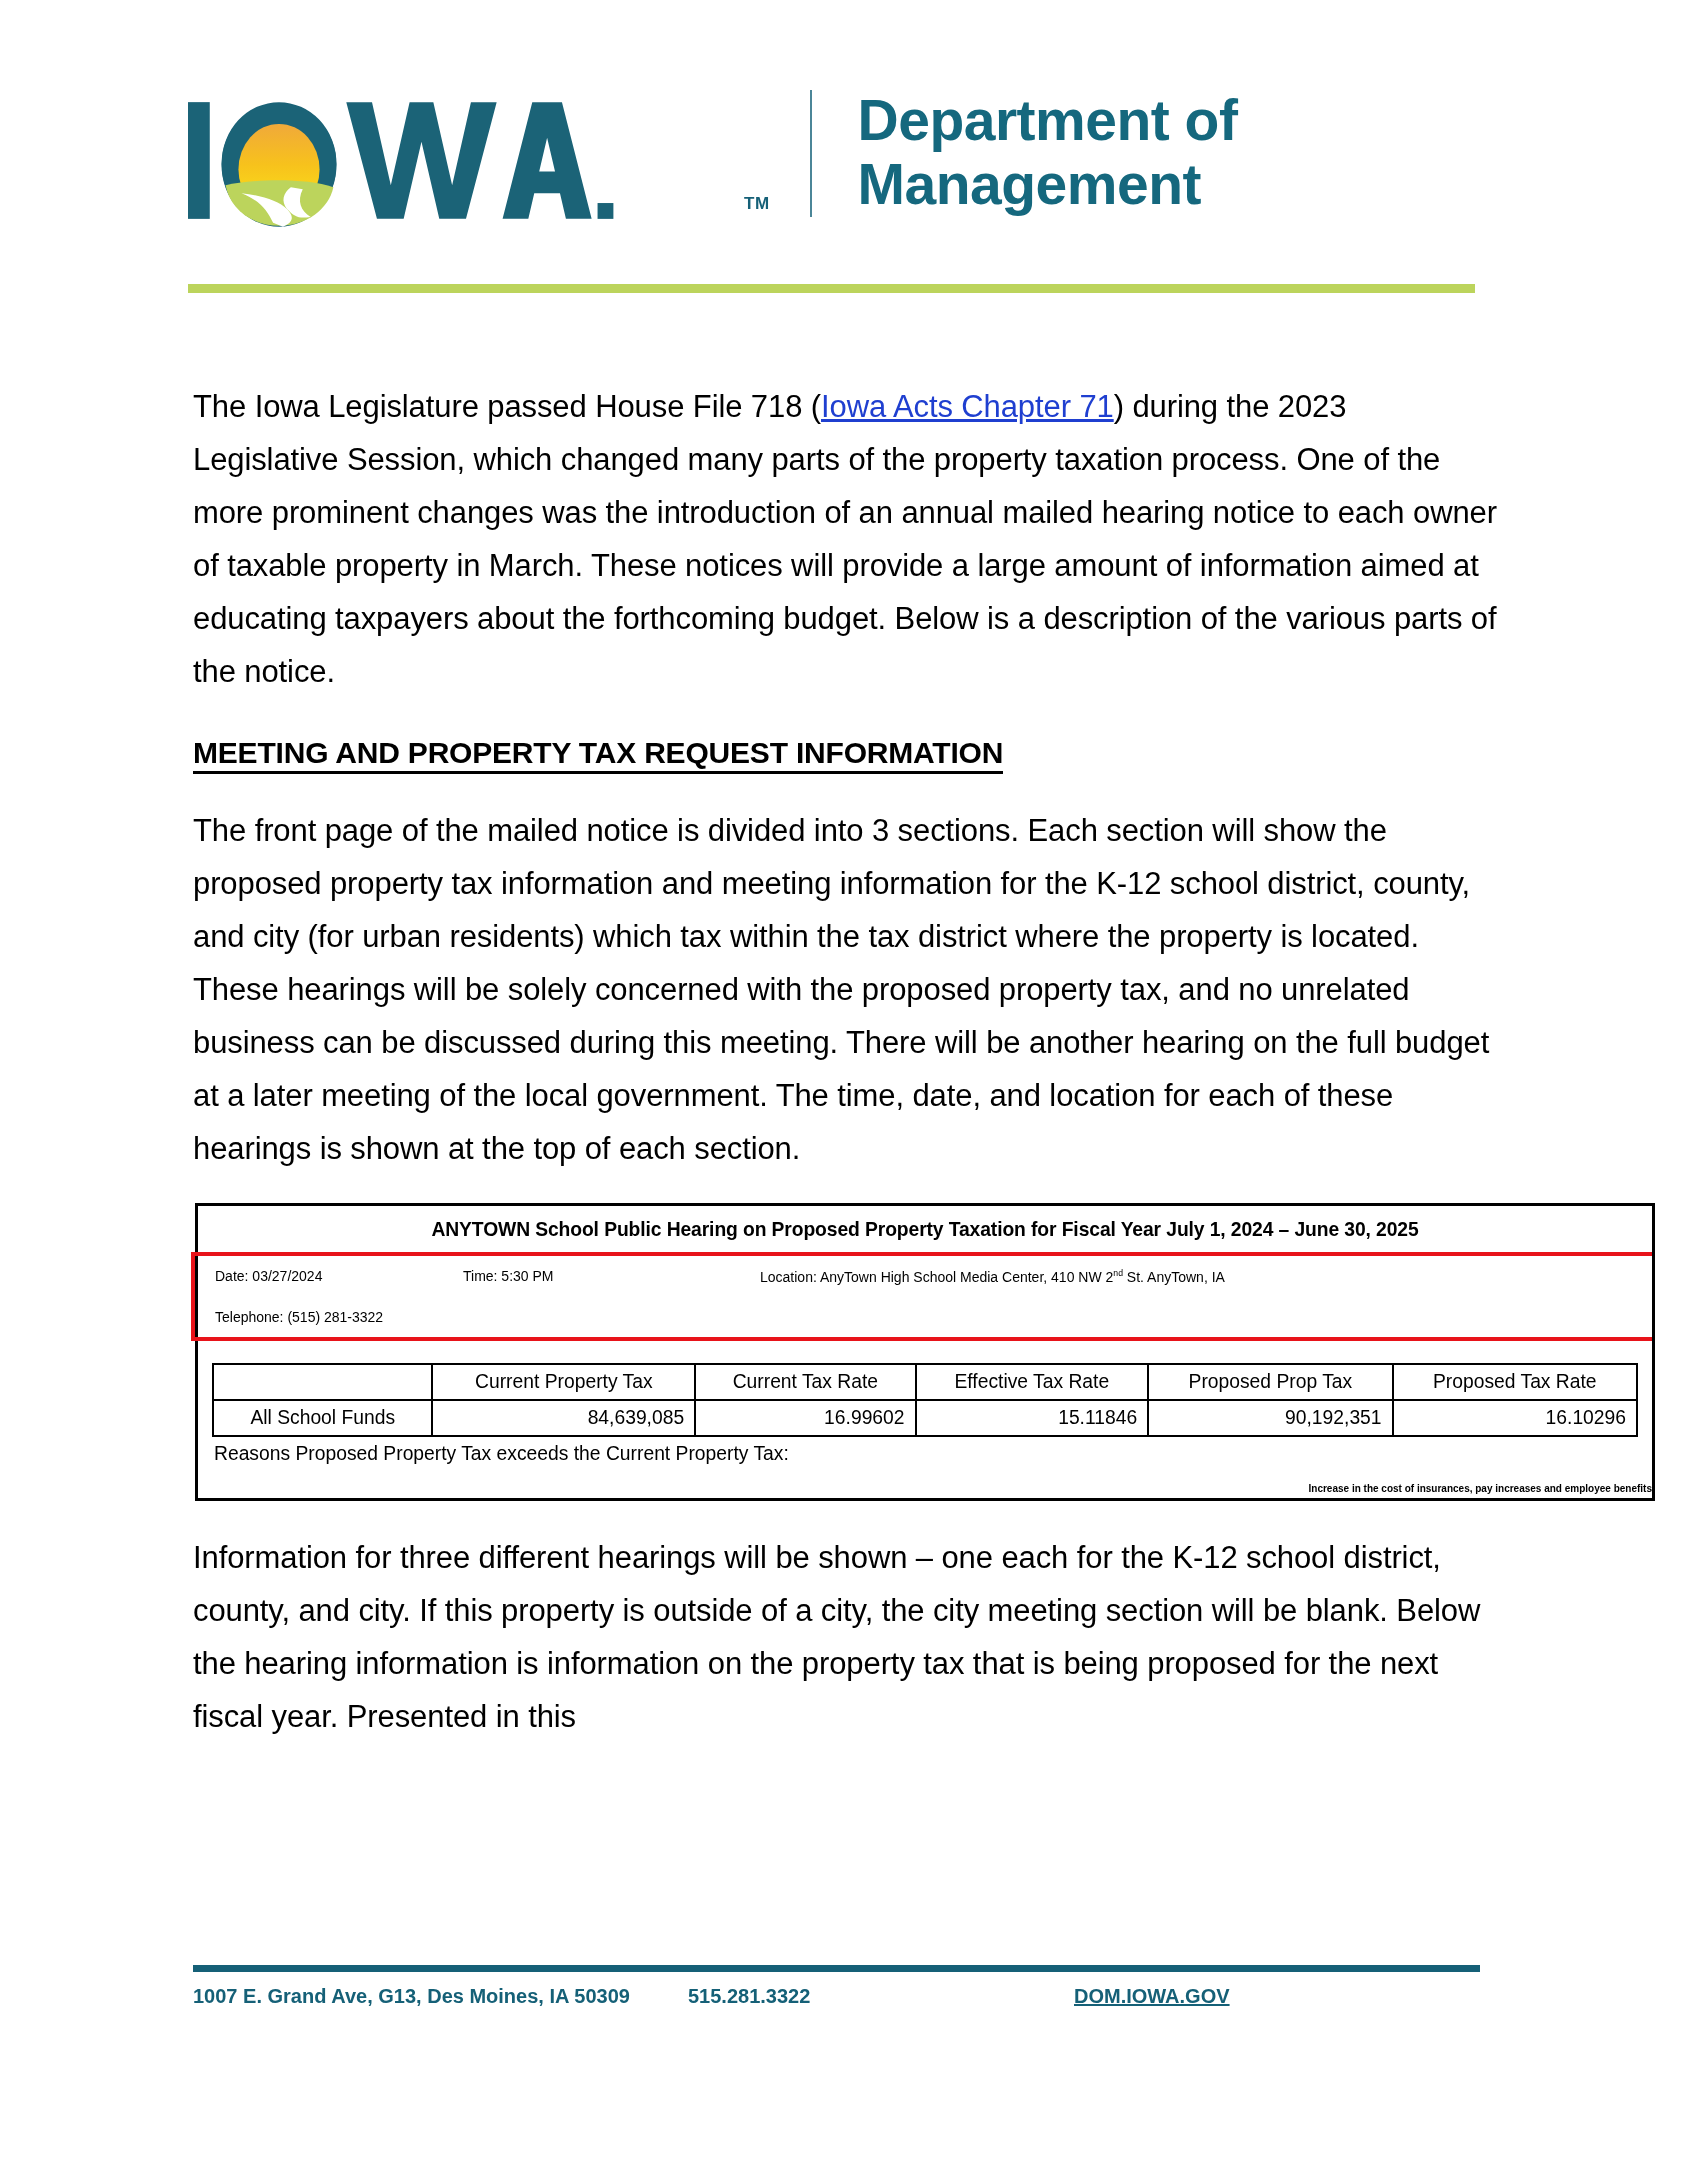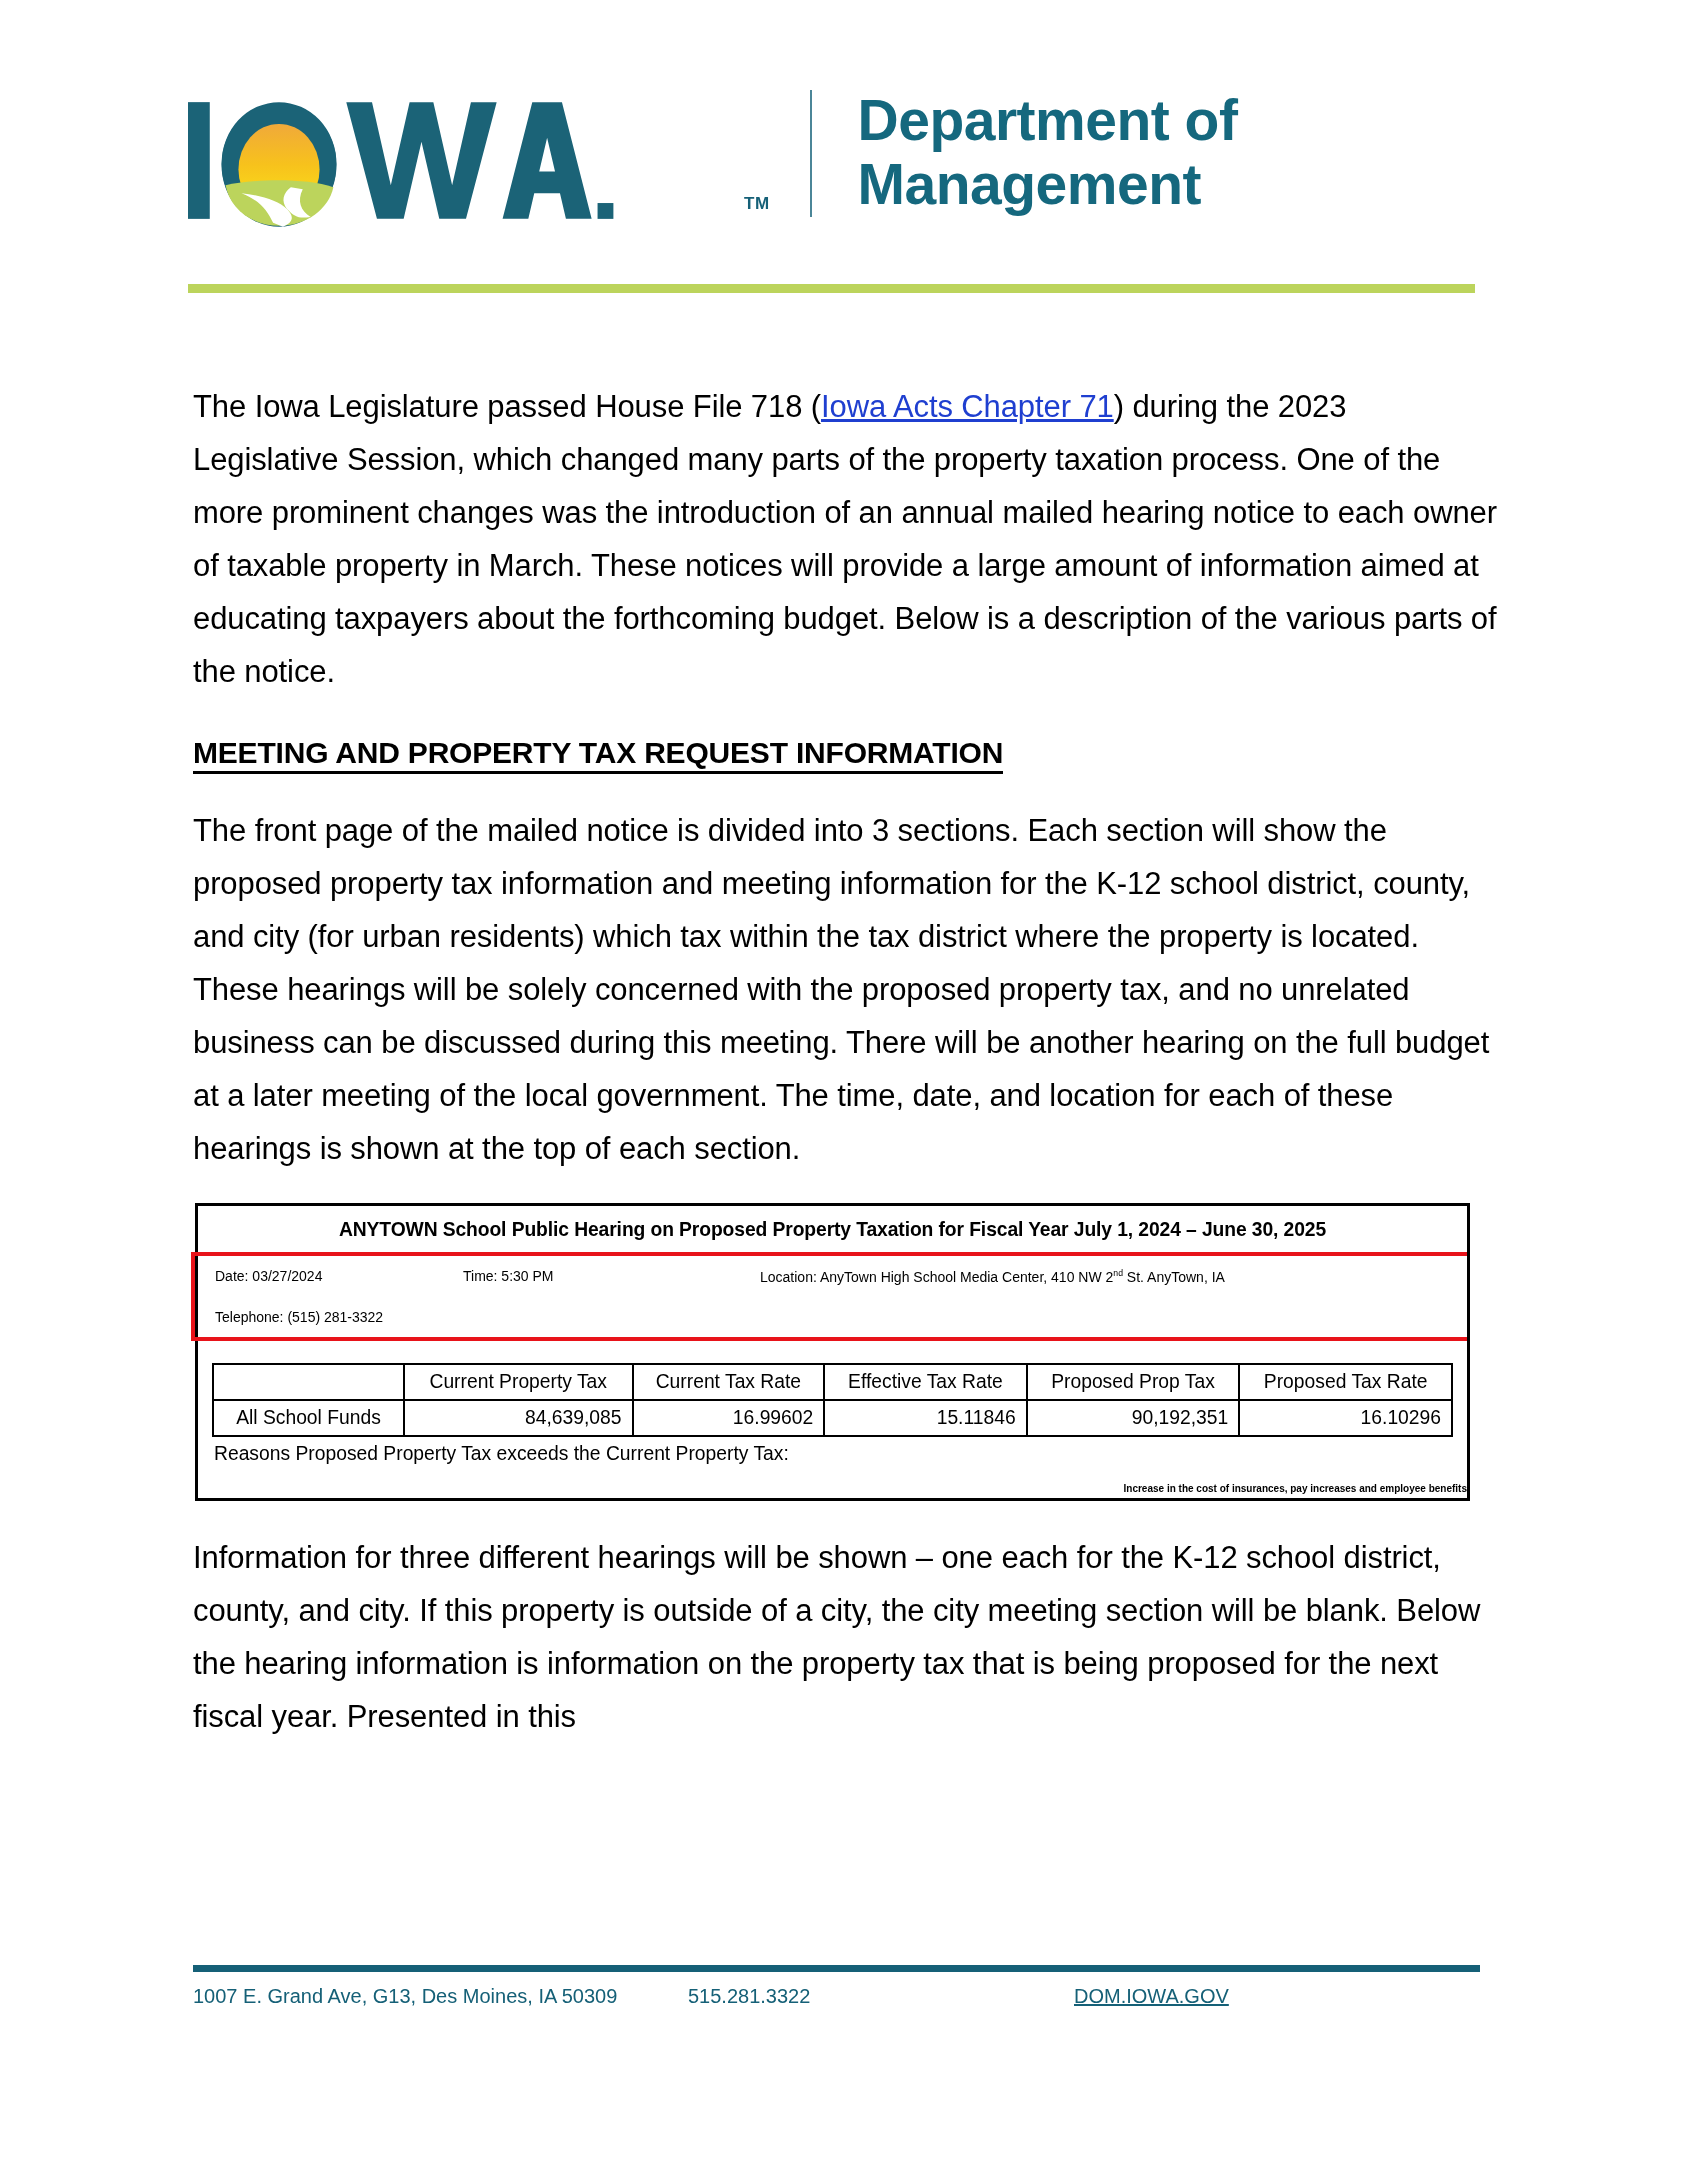--- a/index.html
+++ b/index.html
@@ -100,21 +100,21 @@
     display: inline-block;
     border-bottom: 3px solid #000;
     padding-bottom: 1px;
     letter-spacing: -0.2px;
   }
   .head-row { margin: 0 0 0 0; }
 
   
   .notice {
     position: relative;
-    width: 1275px;
+    width: 1460px;
     margin: 22px 0 30px 2px;
     border: 3px solid #000000;
     background: #ffffff;
     box-sizing: border-box;
     padding: 0;
   }
   .notice-title {
     text-align: center;
     font-size: 19.3px;
     font-weight: bold;
@@ -185,21 +185,21 @@
     background: #156077;
   }
   .footer {
     position: absolute;
     left: 193px;
     top: 1985px;
     width: 1287px;
     display: flex;
     align-items: center;
     font-size: 20px;
-    font-weight: normal;
+    font-weight: bold;
     color: #156077;
   }
   .f-addr { width: 495px; }
   .f-phone { width: 386px; }
   .f-site a, .f-site {
     color: #156077;
     text-decoration: underline;
   }
 </style>
 </head>

